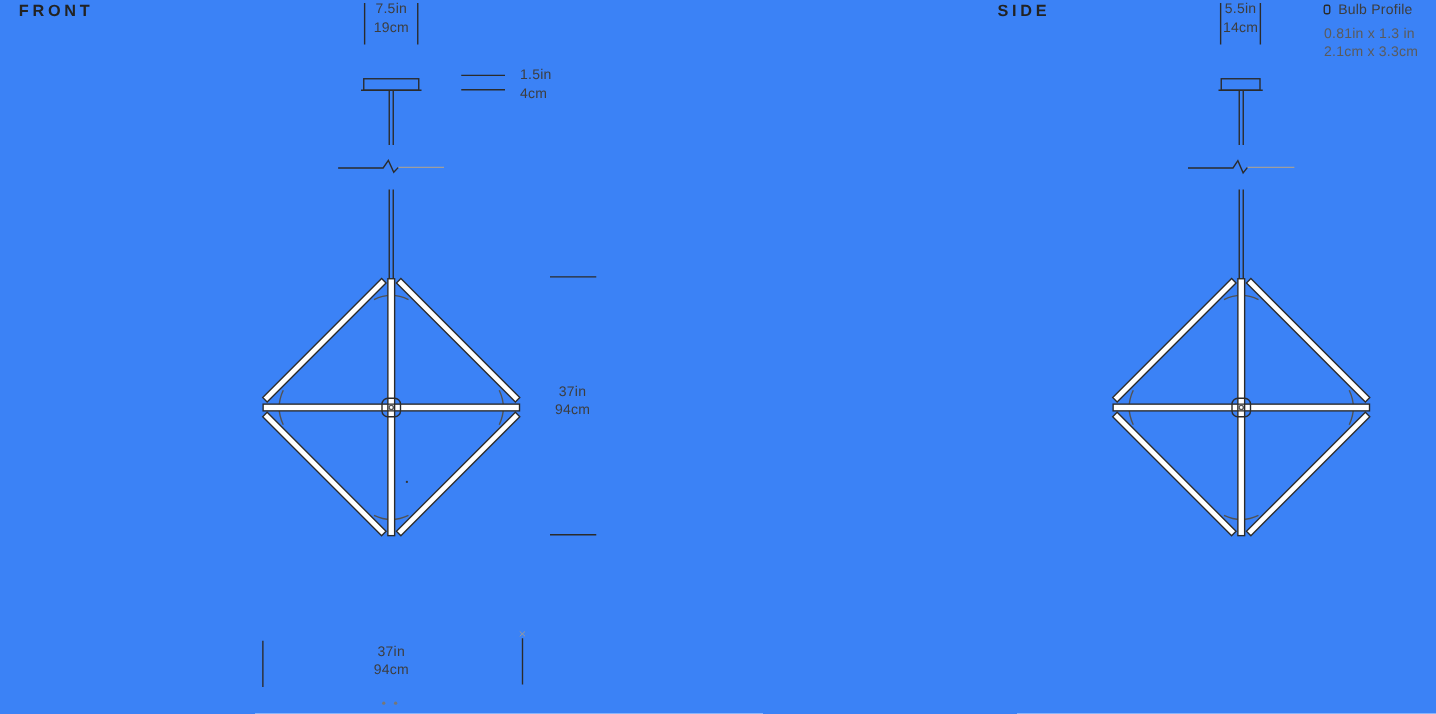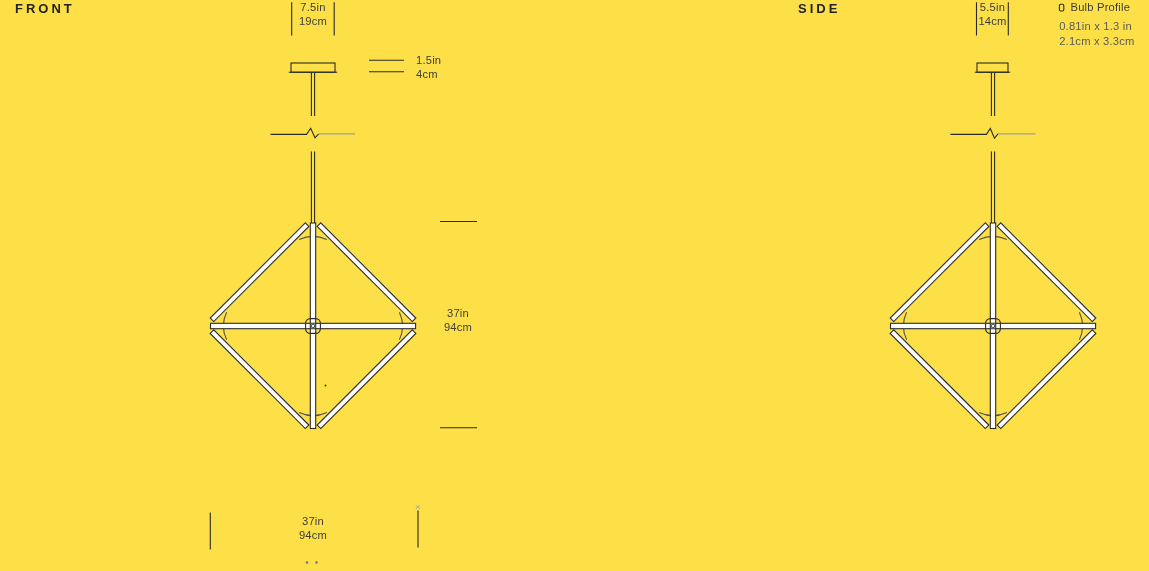--- a/index.html
+++ b/index.html
@@ -1,16 +1,16 @@
 <!DOCTYPE html>
 <html><head>
 <meta charset="utf-8">
 <style>
 html,body{margin:0;padding:0;background:#fff;}
-.stage{position:relative;width:1149px;height:571px;background:#fde047;overflow:hidden;}
+.stage{position:relative;width:1149px;height:571px;background:#3b82f6;overflow:hidden;}
 svg{position:absolute;left:0;top:0;}
 text{font-family:"Liberation Sans",sans-serif;}
 .title{font-size:13px;font-weight:bold;letter-spacing:3px;fill:#222222;}
 .dim{font-size:11.2px;fill:#3d3d3d;letter-spacing:0.2px;}
 .dimg{font-size:11.2px;fill:#5b5b5b;letter-spacing:0.2px;}
 </style>
 </head>
 <body>
 <div class="stage">
 <svg width="1149" height="571" viewBox="0 0 1149 571">

